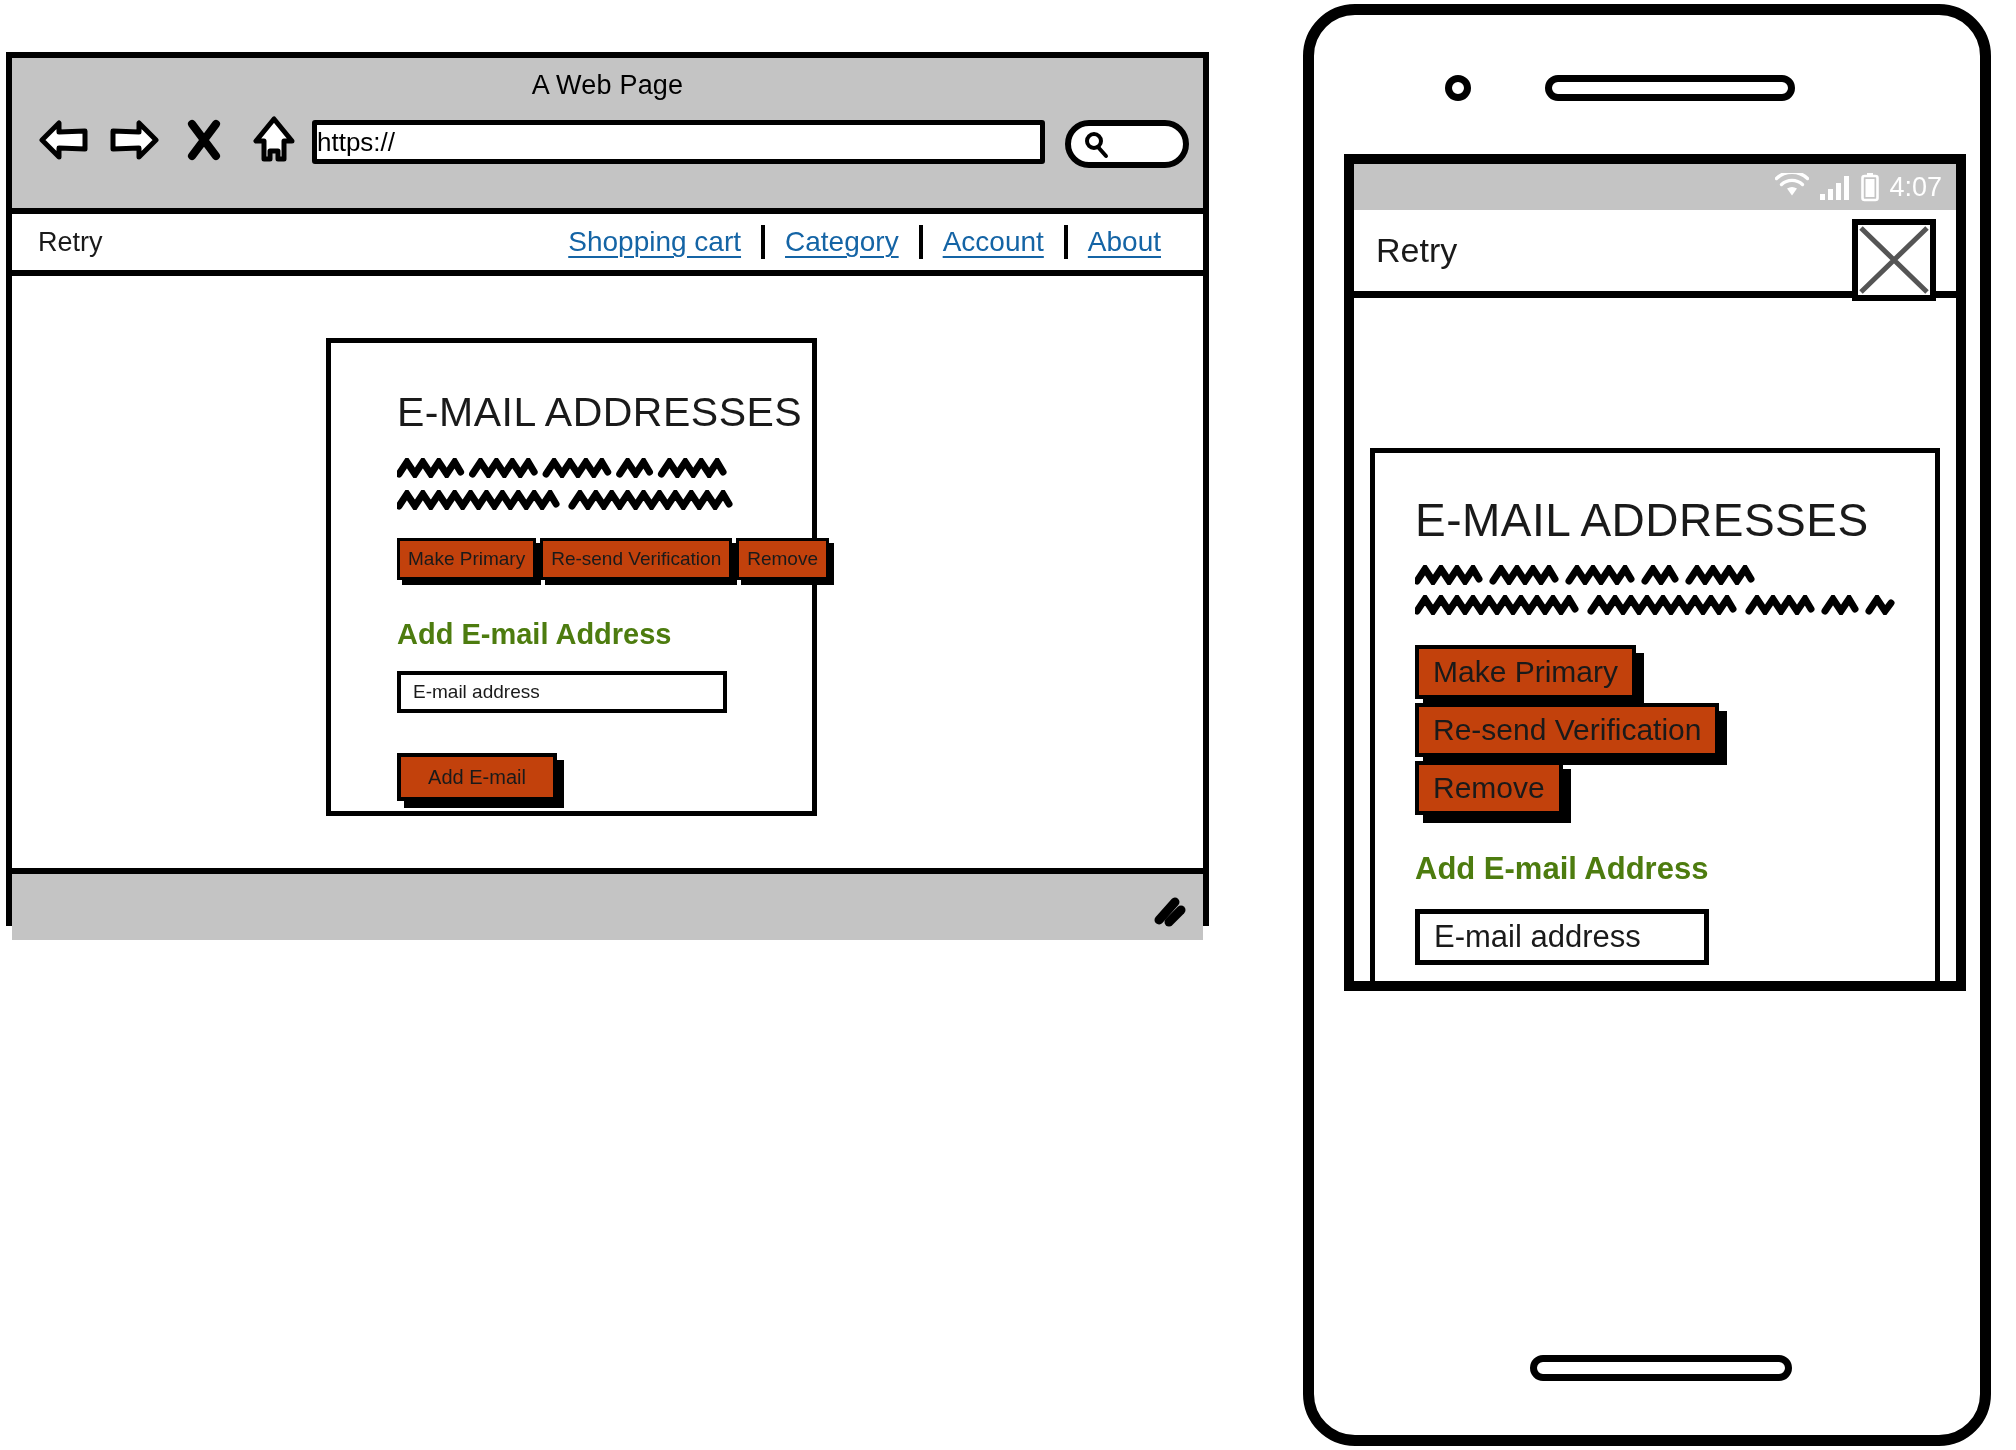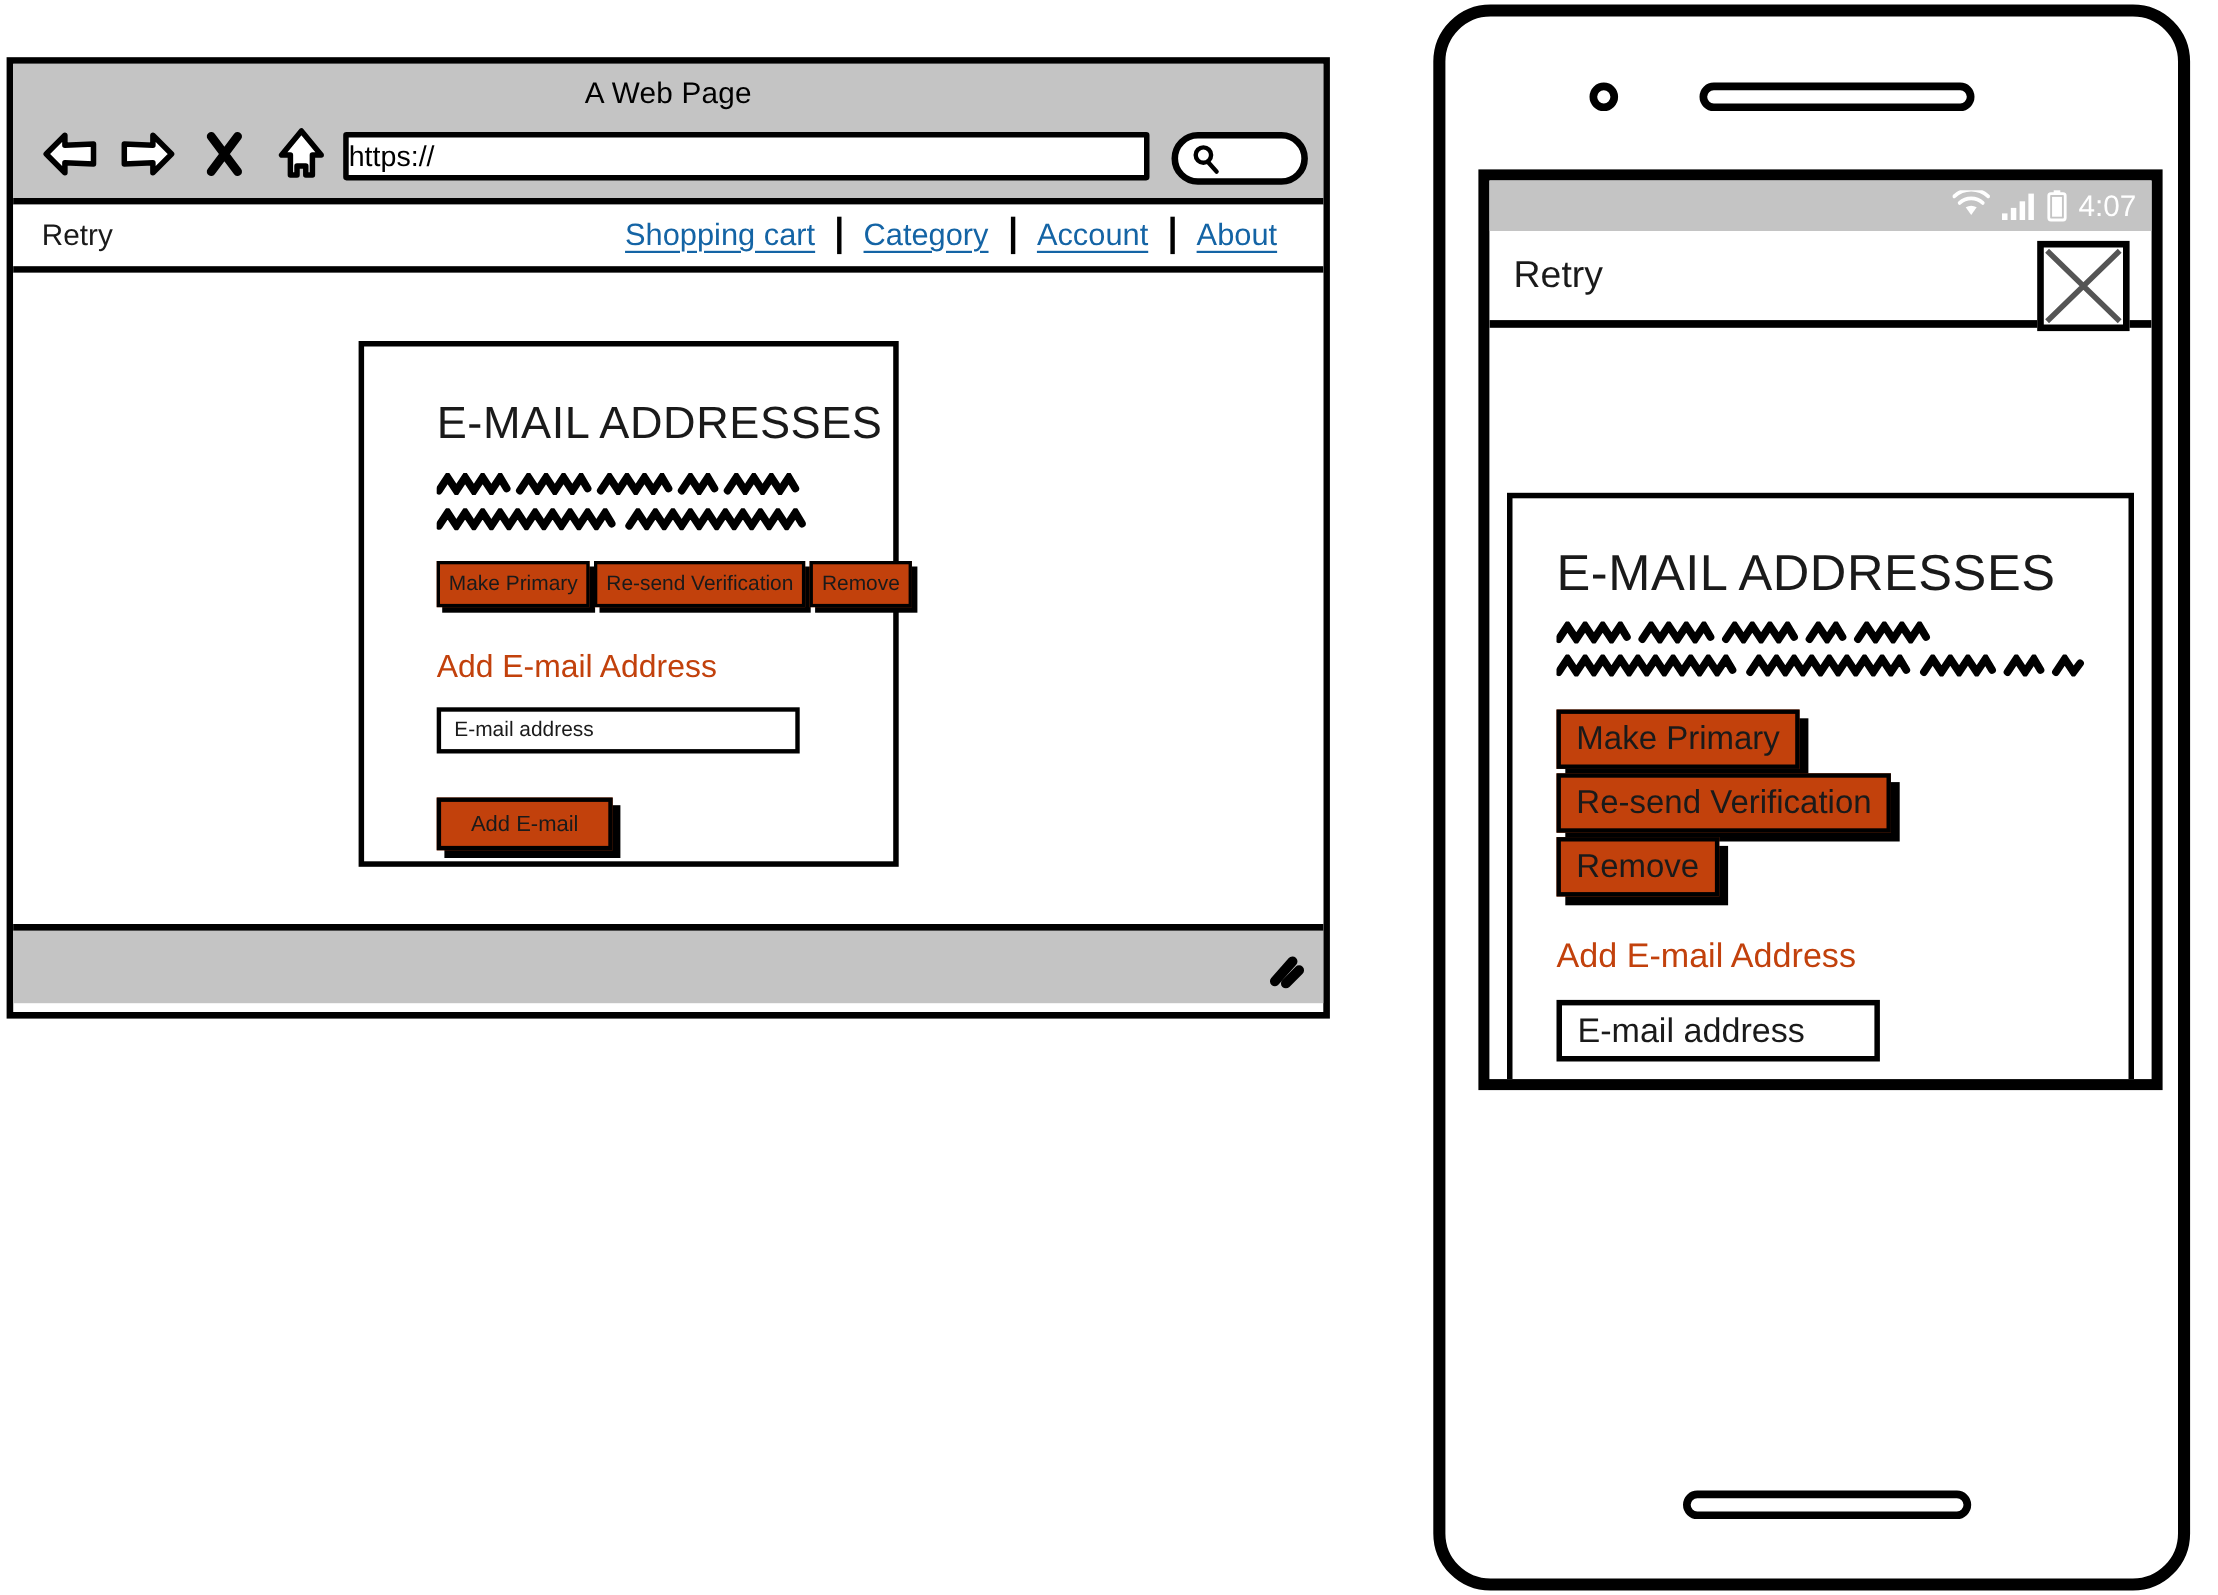--- a/index.html
+++ b/index.html
@@ -25,21 +25,21 @@
     left: 6px;
     top: 52px;
     width: 1203px;
     height: 874px;
     border: 6px solid #000;
     background: #fff;
   }
 
   .browser-chrome {
     position: relative;
-    height: 128px;
+    height: 156px;
     background: #c4c4c4;
     border-bottom: 6px solid #000;
   }
 
   .browser-title {
     position: absolute;
     top: 12px;
     left: 0;
     width: 100%;
     text-align: center;
@@ -157,22 +157,22 @@
   }
 
   .heading-xl {
     font-size: 44px;
     letter-spacing: .5px;
     color: #1a1a1a;
     font-weight: 400;
   }
   .heading-md {
     font-size: 29px;
-    color: #c2410c;
-    font-weight: 400;
+    color: #4d7c0f;
+    font-weight: 700;
   }
 
   
   .scribble {
     display: block;
     height: 20px;
   }
   .scribble svg { display:block; height: 100%; width: 100%; }
 
   .wf-btn {

